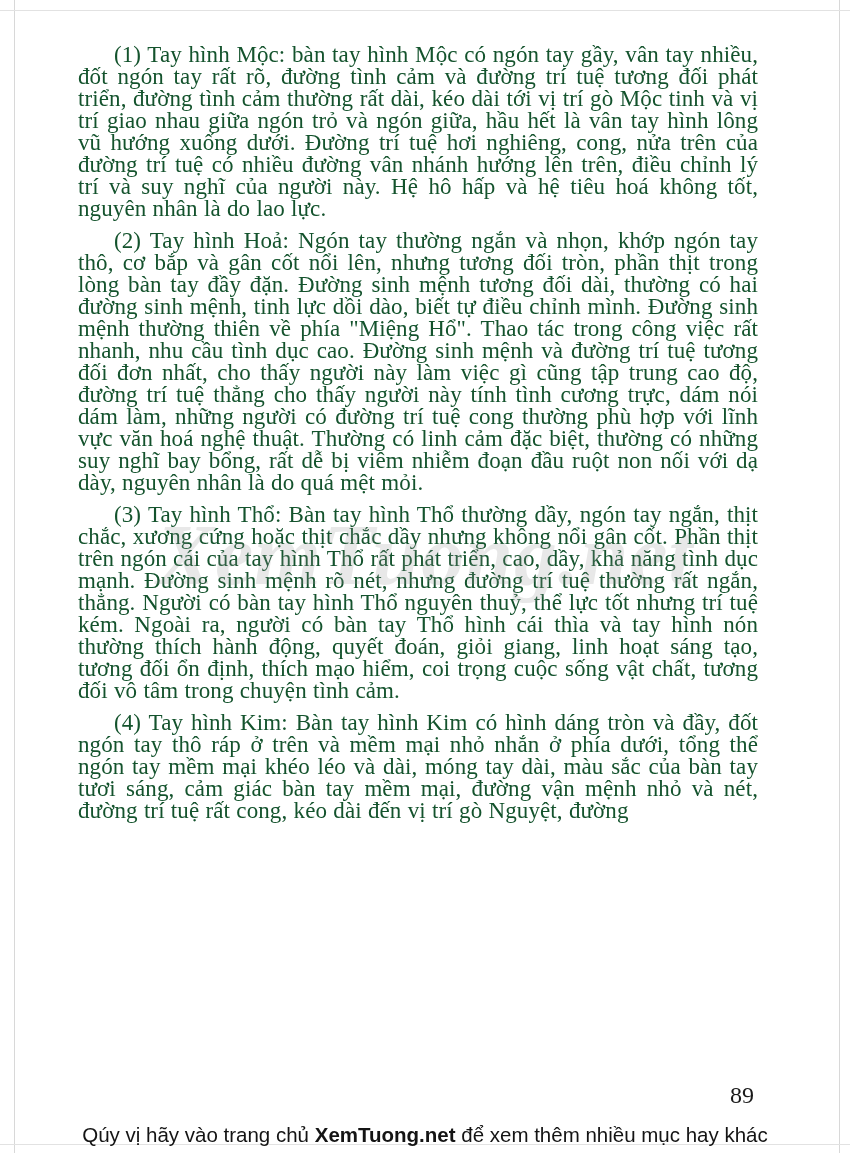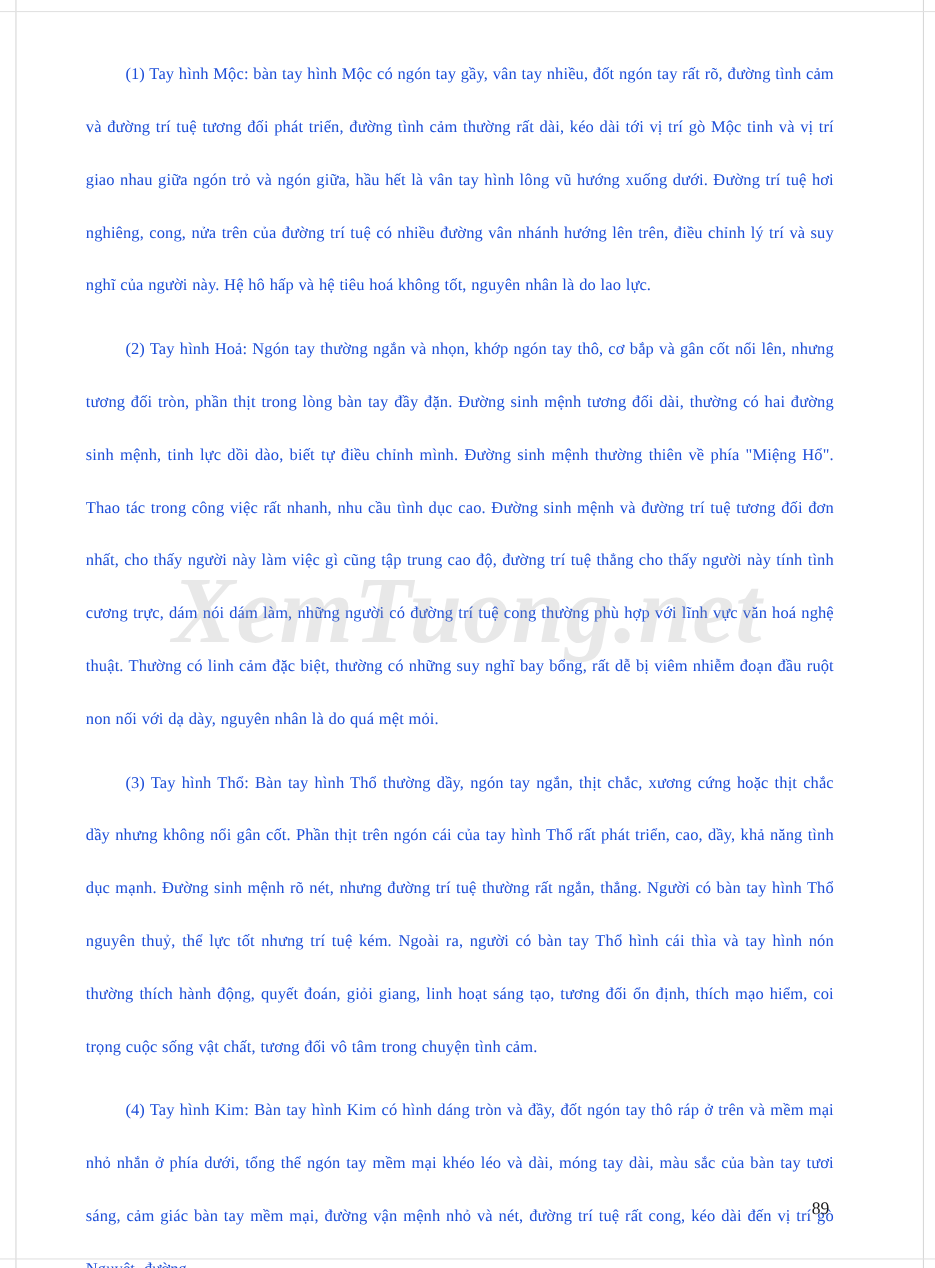--- a/index.html
+++ b/index.html
@@ -48,25 +48,25 @@
 
   .content {
     position: absolute;
     left: 78px;
     top: 44px;
     width: 680px;
   }
 
   p.para {
     margin: 0 0 10px 0;
-    font-size: 15px;
-    line-height: 48px;
+    font-size: 23px;
+    line-height: 22px;
     text-align: justify;
     text-align-last: left;
-    color: #1d4ed8;
+    color: #14532d;
     letter-spacing: 0.1px;
     word-spacing: 0.4px;
     text-indent: 36px;
   }
 
   p.para:last-child {
     margin-bottom: 15px;
   }
 
   
@@ -85,21 +85,21 @@
     pointer-events: none;
     user-select: none;
     white-space: nowrap;
   }
 
   
   .page-number {
     position: absolute;
     right: 96px;
     bottom: 44px;
-    font-size: 16px;
+    font-size: 24px;
     color: #1a1a1a;
     font-family: "Liberation Serif", serif;
   }
 
   .footer-bar {
     position: absolute;
     left: 0;
     bottom: 6px;
     width: 850px;
     text-align: center;
@@ -126,14 +126,17 @@
     <p class="para">(1) Tay hình Mộc: bàn tay hình Mộc có ngón tay gầy, vân tay nhiều, đốt ngón tay rất rõ, đường tình cảm và đường trí tuệ tương đối phát triển, đường tình cảm thường rất dài, kéo dài tới vị trí gò Mộc tinh và vị trí giao nhau giữa ngón trỏ và ngón giữa, hầu hết là vân tay hình lông vũ hướng xuống dưới. Đường trí tuệ hơi nghiêng, cong, nửa trên của đường trí tuệ có nhiều đường vân nhánh hướng lên trên, điều chỉnh lý trí và suy nghĩ của người này. Hệ hô hấp và hệ tiêu hoá không tốt, nguyên nhân là do lao lực.</p>
     <p class="para">(2) Tay hình Hoả: Ngón tay thường ngắn và nhọn, khớp ngón tay thô, cơ bắp và gân cốt nổi lên, nhưng tương đối tròn, phần thịt trong lòng bàn tay đầy đặn. Đường sinh mệnh tương đối dài, thường có hai đường sinh mệnh, tinh lực dồi dào, biết tự điều chỉnh mình. Đường sinh mệnh thường thiên về phía "Miệng Hổ". Thao tác trong công việc rất nhanh, nhu cầu tình dục cao. Đường sinh mệnh và đường trí tuệ tương đối đơn nhất, cho thấy người này làm việc gì cũng tập trung cao độ, đường trí tuệ thẳng cho thấy người này tính tình cương trực, dám nói dám làm, những người có đường trí tuệ cong thường phù hợp với lĩnh vực văn hoá nghệ thuật. Thường có linh cảm đặc biệt, thường có những suy nghĩ bay bổng, rất dễ bị viêm nhiễm đoạn đầu ruột non nối với dạ dày, nguyên nhân là do quá mệt mỏi.</p>
     <p class="para">(3) Tay hình Thổ: Bàn tay hình Thổ thường dầy, ngón tay ngắn, thịt chắc, xương cứng hoặc thịt chắc dầy nhưng không nổi gân cốt. Phần thịt trên ngón cái của tay hình Thổ rất phát triển, cao, dầy, khả năng tình dục mạnh. Đường sinh mệnh rõ nét, nhưng đường trí tuệ thường rất ngắn, thẳng. Người có bàn tay hình Thổ nguyên thuỷ, thể lực tốt nhưng trí tuệ kém. Ngoài ra, người có bàn tay Thổ hình cái thìa và tay hình nón thường thích hành động, quyết đoán, giỏi giang, linh hoạt sáng tạo, tương đối ổn định, thích mạo hiểm, coi trọng cuộc sống vật chất, tương đối vô tâm trong chuyện tình cảm.</p>
     <p class="para">(4) Tay hình Kim: Bàn tay hình Kim có hình dáng tròn và đầy, đốt ngón tay thô ráp ở trên và mềm mại nhỏ nhắn ở phía dưới, tổng thể ngón tay mềm mại khéo léo và dài, móng tay dài, màu sắc của bàn tay tươi sáng, cảm giác bàn tay mềm mại, đường vận mệnh nhỏ và nét, đường trí tuệ rất cong, kéo dài đến vị trí gò Nguyệt, đường</p>
   </div>
 
   <div class="watermark">XemTuong.net</div>
 
   <div class="page-number">89</div>
 
+  <div class="footer-bar">
+    <span>Qúy vị hãy vào trang chủ </span><span class="site">XemTuong.net</span><span> để xem thêm nhiều mục hay khác</span>
+  </div>
 
 </div>
 
 </body></html>

